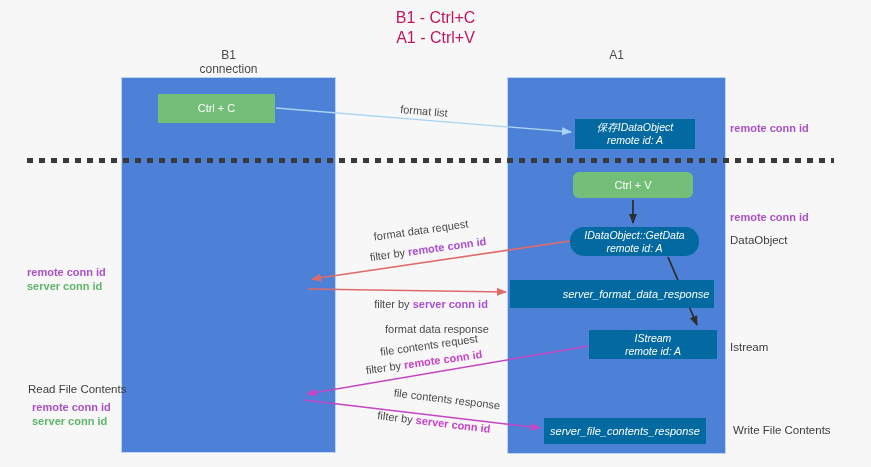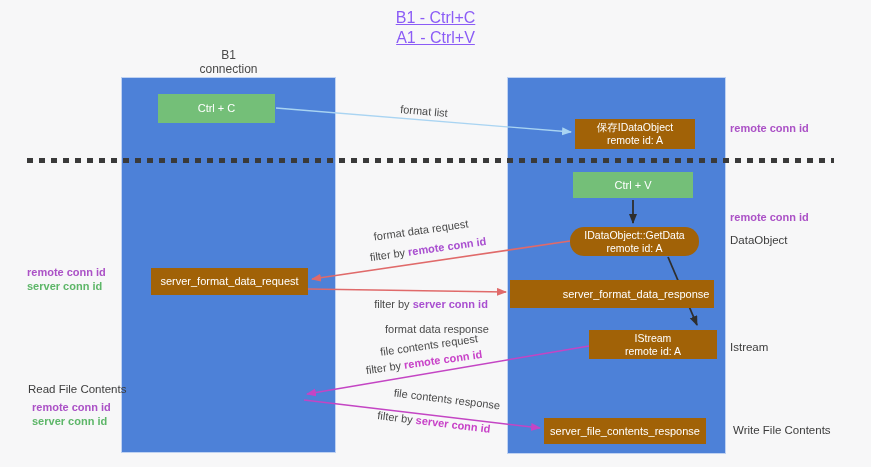--- a/index.html
+++ b/index.html
@@ -4,42 +4,42 @@
 <style>
   html,body{margin:0;padding:0;}
   body{
     width:871px;height:467px;background:#f7f7f8;
     font-family:"Liberation Sans", sans-serif;
     position:relative;overflow:hidden;color:#3c3c3c;
   }
   #canvas{position:absolute;inset:0;width:871px;height:467px;}
 
   .title{position:absolute;left:0;right:0;top:8px;text-align:center;
-    font-size:16px;line-height:20px;color:#8b5cf6;text-decoration:underline;}
+    font-size:16px;line-height:20px;color:#be185d;}
 
   .lifeline-head{position:absolute;text-align:center;font-size:12px;line-height:14px;color:#4a4a4a;}
   .head-left{left:122px;width:213px;top:48px;}
   .head-right{left:508px;width:217px;top:48px;}
 
   .lifeline{position:absolute;background:#4d81d8;box-shadow:0 0 0 1px #bfd2f2;}
   .lifeline-b1{left:122px;top:78px;width:213px;height:374px;}
   .lifeline-a1{left:508px;top:78px;width:217px;height:375px;}
 
   .sep-dashed{position:absolute;left:27px;top:158px;width:807px;height:5px;
     background:repeating-linear-gradient(to right,#3a3a3a 0 6px,transparent 6px 12px);}
 
   .box{position:absolute;display:flex;flex-direction:column;align-items:center;justify-content:center;
     color:#fff;font-size:11px;line-height:13px;}
   .box .l2{font-size:10.5px;}
   .green-box{background:#74bf78;}
-  .orange-box{background:#a16207;}
+  .orange-box{background:#0369a1;font-style:italic;}
 
   .b-ctrlc{left:158px;top:94px;width:117px;height:29px;}
   .b-save{left:575px;top:119px;width:120px;height:30px;font-size:10.5px;}
-  .b-ctrlv{left:573px;top:172px;width:120px;height:26px;}
+  .b-ctrlv{left:573px;top:172px;width:120px;height:26px;border-radius:6px;}
   .b-getdata{left:570px;top:227px;width:129px;height:29px;font-size:10.5px;border-radius:14px;}
   .b-freq{left:151px;top:268px;width:157px;height:27px;}
   .b-fresp{left:510px;top:280px;width:156px;height:28px;padding-left:48px;}
   .b-istream{left:589px;top:330px;width:128px;height:29px;font-size:10.5px;}
   .b-filereq{left:150px;top:383px;width:153px;height:27px;}
   .b-fileresp{left:544px;top:418px;width:162px;height:26px;}
 
   svg.arrows{position:absolute;inset:0;pointer-events:none;}
 
   .flabel{position:absolute;white-space:nowrap;font-size:11px;color:#4a4a4a;
@@ -63,20 +63,21 @@
   <div class="title">
     <div>B1 - Ctrl+C</div>
     <div>A1 - Ctrl+V</div>
   </div>
 
   <div class="lifeline-head head-left">
     <div>B1</div>
     <div>connection</div>
   </div>
   <div class="lifeline-head head-right">
+    <div>A1</div>
   </div>
 
   <div class="lifeline lifeline-b1"></div>
   <div class="lifeline lifeline-a1"></div>
 
   <div class="sep-dashed"></div>
 
   <svg class="arrows" width="871" height="467" viewBox="0 0 871 467">
     <defs>
       <marker id="ah-blue" markerWidth="12" markerHeight="10" refX="9" refY="4" orient="auto" markerUnits="userSpaceOnUse">
@@ -119,23 +120,20 @@
 
   <div class="box green-box b-ctrlv">
     <span>Ctrl + V</span>
   </div>
 
   <div class="box orange-box b-getdata">
     <span class="l2">IDataObject::GetData</span>
     <span class="l2">remote id: A</span>
   </div>
 
-  <div class="box orange-box b-freq">
-    <span>server_format_data_request</span>
-  </div>
 
   <div class="box orange-box b-fresp">
     <span>server_format_data_response</span>
   </div>
 
   <div class="box orange-box b-istream">
     <span class="l2">IStream</span>
     <span class="l2">remote id: A</span>
   </div>
 

